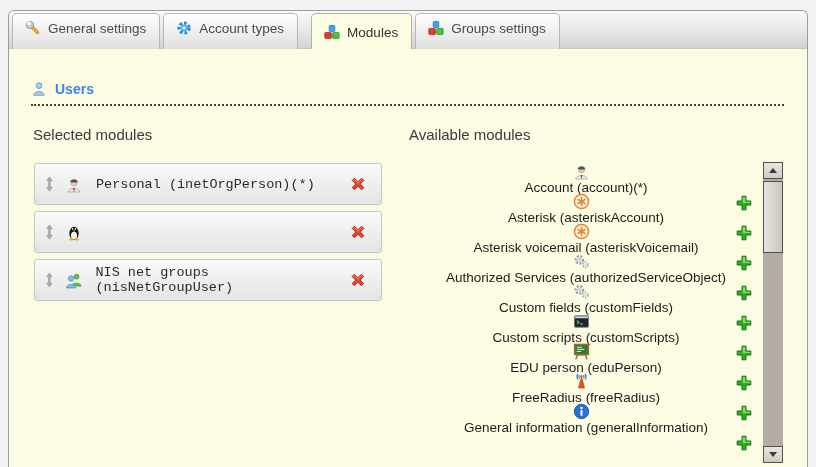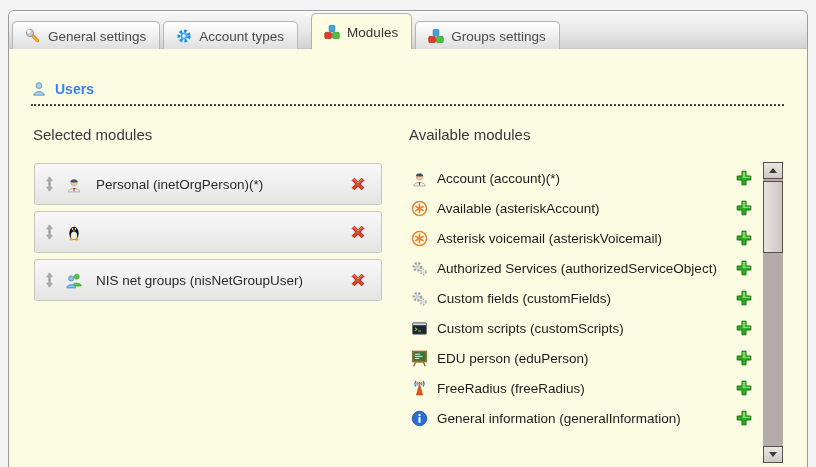--- a/index.html
+++ b/index.html
@@ -20,21 +20,21 @@
     height:37px;
     background:linear-gradient(#f9f9f9 0%, #e7e7e7 55%, #d2d2d2 100%);
     border-bottom:1px solid #c6c6c6;
     border-radius:5px 5px 0 0;
     display:flex; align-items:flex-end;
     padding-left:3px;
     position:relative;
   }
   .tab {
     display:flex; align-items:center; gap:7px;
-    padding:6px 13px 5px 12px;
+    padding:6px 13px 13px 12px;
     margin-right:3px; margin-bottom:-1px;
     border:1px solid #b6b6b6; border-bottom:none;
     border-radius:5px 5px 0 0;
     background:linear-gradient(#ffffff, #ececec 60%, #dfdfdf);
     color:#4a4a4a; font-size:13.5px; white-space:nowrap;
     cursor:pointer;
   }
   .tab.active {
     margin-left:10px;
     padding-top:10px; padding-bottom:9px;
@@ -63,29 +63,29 @@
   .label-available { left:400px; }
   
   .sel-list { position:absolute; left:25px; top:114px; width:348px; }
   .sel-row {
     height:42px; box-sizing:border-box;
     border:1px solid #c6c6c6; border-radius:3px;
     margin-bottom:6px;
     background:linear-gradient(#f9f9f9, #eeeeee 55%, #e4e4e4);
     display:flex; align-items:center;
     padding:0 14px 0 10px;
-    font-size:13.5px; color:#2b2b2b;
+    font-size:13.5px; color:#2b2b2b;font-family:Liberation Mono, monospace;
   }
   .sel-row .drag { width:9px; height:16px; cursor:grab; }
   .sel-row .micon { width:18px; height:17px; margin-left:11px; }
   .sel-row .mlabel { margin-left:13px; }
   .sel-row .del { width:18px; height:18px; margin-left:auto; cursor:pointer; }
   
   .avail-list { position:absolute; left:402px; top:114px; width:341px; }
-  .av-row { height:30px; display:flex; align-items:center; }
+  .av-row { height:30px; display:flex; align-items:center;flex-direction:column; }
   .av-row .micon { width:17px; height:17px; }
   .av-row .mlabel { margin-left:9px; font-size:13.5px; color:#1c1c1c; }
   .av-row .add { width:16px; height:16px; margin-left:auto; cursor:pointer; }
   
   .scrollbar {
     position:absolute; left:754px; top:113px; width:20px; height:301px;
     background:#b3acA8; box-sizing:border-box;
   }
   .sb-btn {
     position:absolute; left:0; width:20px; height:17px; box-sizing:border-box;
@@ -267,21 +267,21 @@
     <span class="icon micon">
               <svg viewBox="0 0 16 16">
                 <circle cx="8" cy="8" r="6.6" fill="#fffdf6" stroke="#e8862b" stroke-width="1.5"></circle>
                 <g stroke="#e8862b" stroke-width="1.7" stroke-linecap="round">
                   <line x1="8" y1="4.2" x2="8" y2="11.8"></line>
                   <line x1="4.7" y1="6.1" x2="11.3" y2="9.9"></line>
                   <line x1="4.7" y1="9.9" x2="11.3" y2="6.1"></line>
                 </g>
               </svg>
             </span>
-    <span class="mlabel">Available (asteriskAccount)</span>
+    <span class="mlabel">Asterisk (asteriskAccount)</span>
     <span class="icon add">
               <svg viewBox="0 0 16 16">
                 <path d="M6 1.2 h4 v4.8 h4.8 v4 h-4.8 v4.8 h-4 v-4.8 H1.2 v-4 H6 Z" fill="#2eae26" stroke="#157010" stroke-width="1" stroke-linejoin="round"></path>
                 <path d="M6.7 1.9 h2.6 v4.8 h4.8 v1.4 H6.7 Z" fill="#82db61"></path>
               </svg>
             </span>
   </div>
           <div class="av-row">
     <span class="icon micon">
               <svg viewBox="0 0 16 16">

